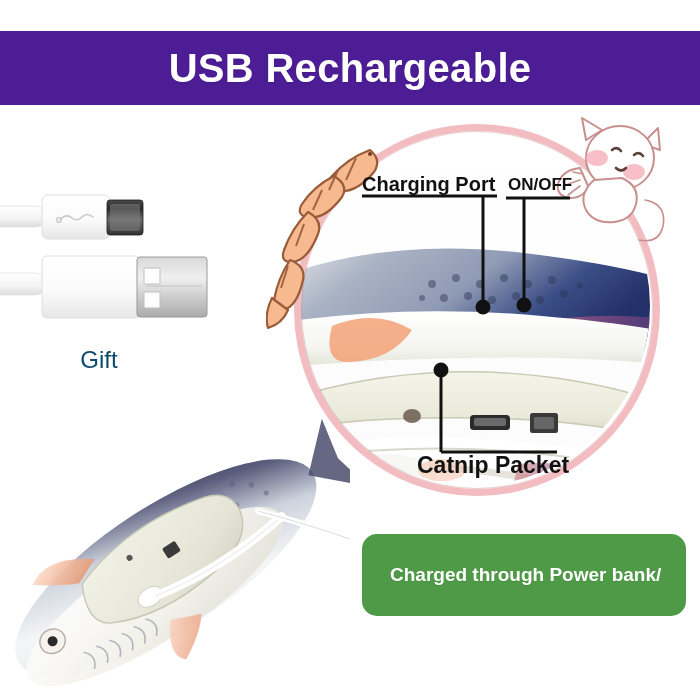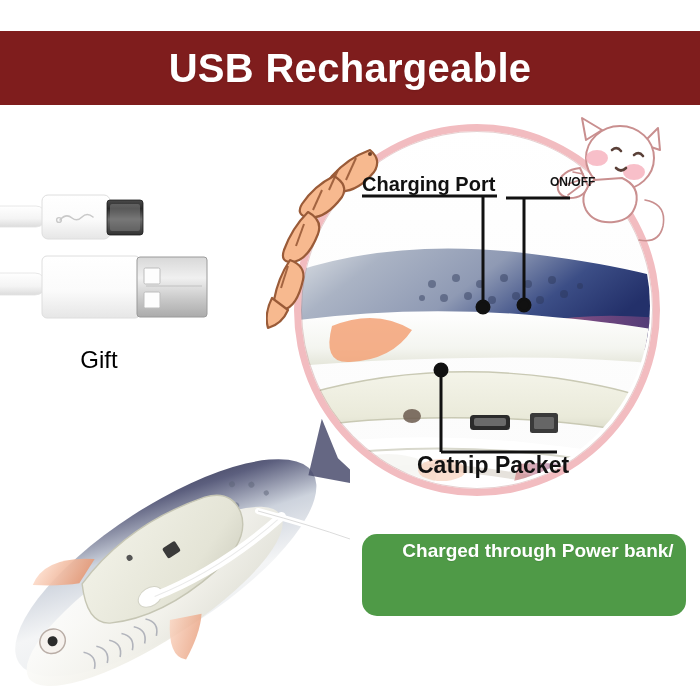--- a/index.html
+++ b/index.html
@@ -8,35 +8,35 @@
     background:#ffffff;
     font-family:"Liberation Sans", sans-serif;
     overflow:hidden;
     position:relative;
   }
   #stage{position:absolute;inset:0;width:700px;height:700px;background:#fff;overflow:hidden;}
 
   
   .banner{
     position:absolute;left:0;top:31px;width:700px;height:74px;
-    background:#7f1d1d;
+    background:#4c1d95;
     display:flex;align-items:center;justify-content:center;
   }
   .banner-title{
     color:#ffffff;font-size:40px;font-weight:bold;
     letter-spacing:.3px;line-height:1;
     text-shadow:0 1px 2px rgba(0,0,0,.10);
     white-space:nowrap;
   }
 
   
   .cable-art{position:absolute;left:-6px;top:178px;width:260px;height:200px;}
   .gift-label{
     position:absolute;left:54px;top:348px;width:90px;
-    color:#000000;font-size:24px;font-weight:400;text-align:center;
+    color:#0c4a6e;font-size:24px;font-weight:400;text-align:center;
     line-height:1;
   }
 
   
   .circle-wrap{position:absolute;left:288px;top:118px;width:372px;height:378px;}
   .circle-clip{
     position:absolute;left:8px;top:8px;width:354px;height:360px;
     border-radius:50%;
     overflow:hidden;
     background:#ffffff;
@@ -46,33 +46,33 @@
     position:absolute;left:6px;top:6px;width:352px;height:358px;
     border-radius:50%;
     border:7px solid #f2bcc0;
     box-shadow:0 0 0 1px rgba(180,120,120,.35) inset;
     pointer-events:none;
   }
 
   
   .callout{position:absolute;color:#111111;font-weight:bold;white-space:nowrap;text-align:center;}
   .lbl-charging{left:362px;top:173px;font-size:20px;}
-  .lbl-onoff{left:508px;top:175px;font-size:12px;margin-left:42px;}
+  .lbl-onoff{left:508px;top:175px;font-size:17px;}
   .lbl-catnip{left:417px;top:452px;font-size:23px;}
 
   .leaders{position:absolute;left:0;top:0;width:700px;height:700px;pointer-events:none;}
 
   
   .fish-photo{position:absolute;left:-10px;top:415px;width:360px;height:285px;}
 
   
   .green-box{
     position:absolute;left:362px;top:534px;width:324px;height:82px;
     background:#4f9a47;border-radius:15px;
-    display:flex;flex-direction:row;justify-content:center;
+    display:flex;flex-direction:column;justify-content:center;
     padding:0 0 0 28px;box-sizing:border-box;
   }
   .green-line{
     color:#ffffff;font-size:19px;font-weight:bold;line-height:34px;
     white-space:nowrap;text-shadow:0 1px 1px rgba(0,0,0,.08);
   }
 </style>
 </head>
 <body>
 

